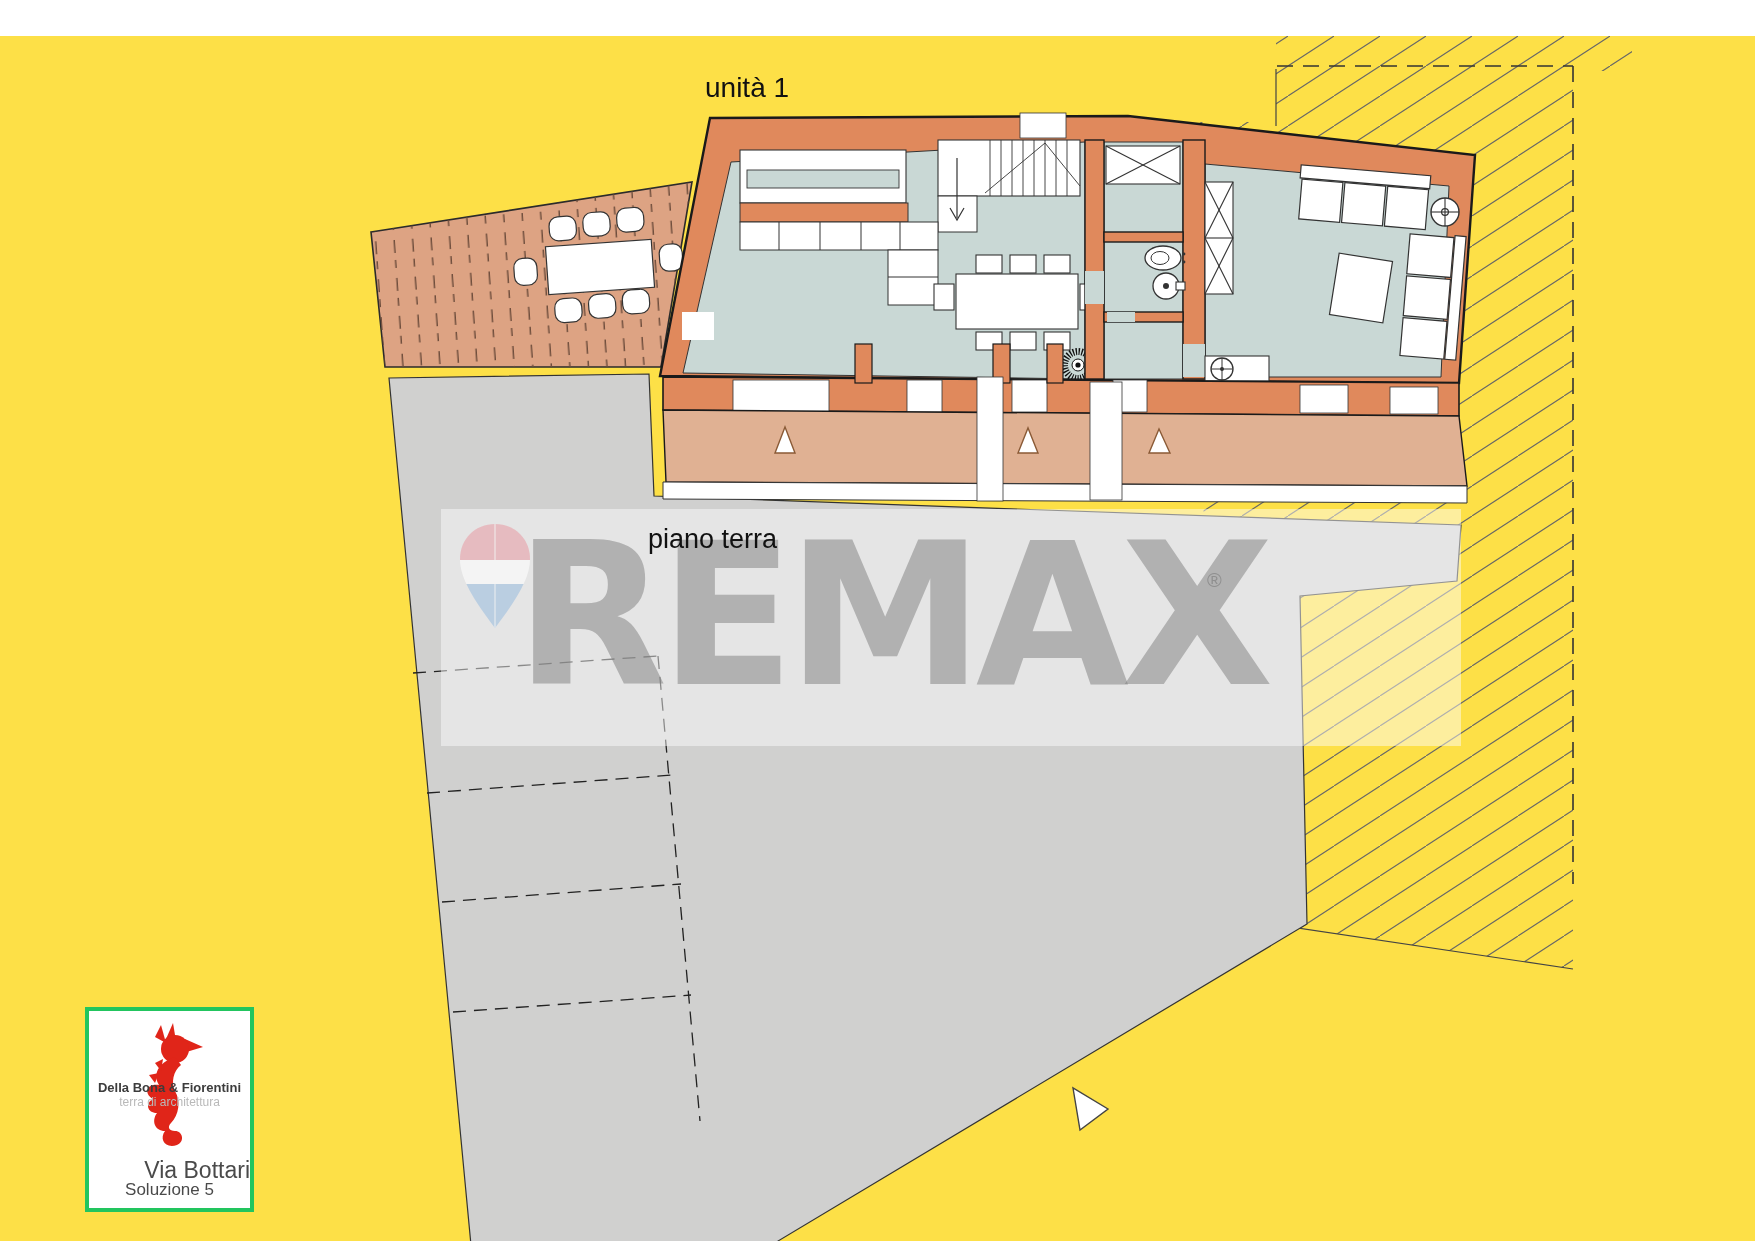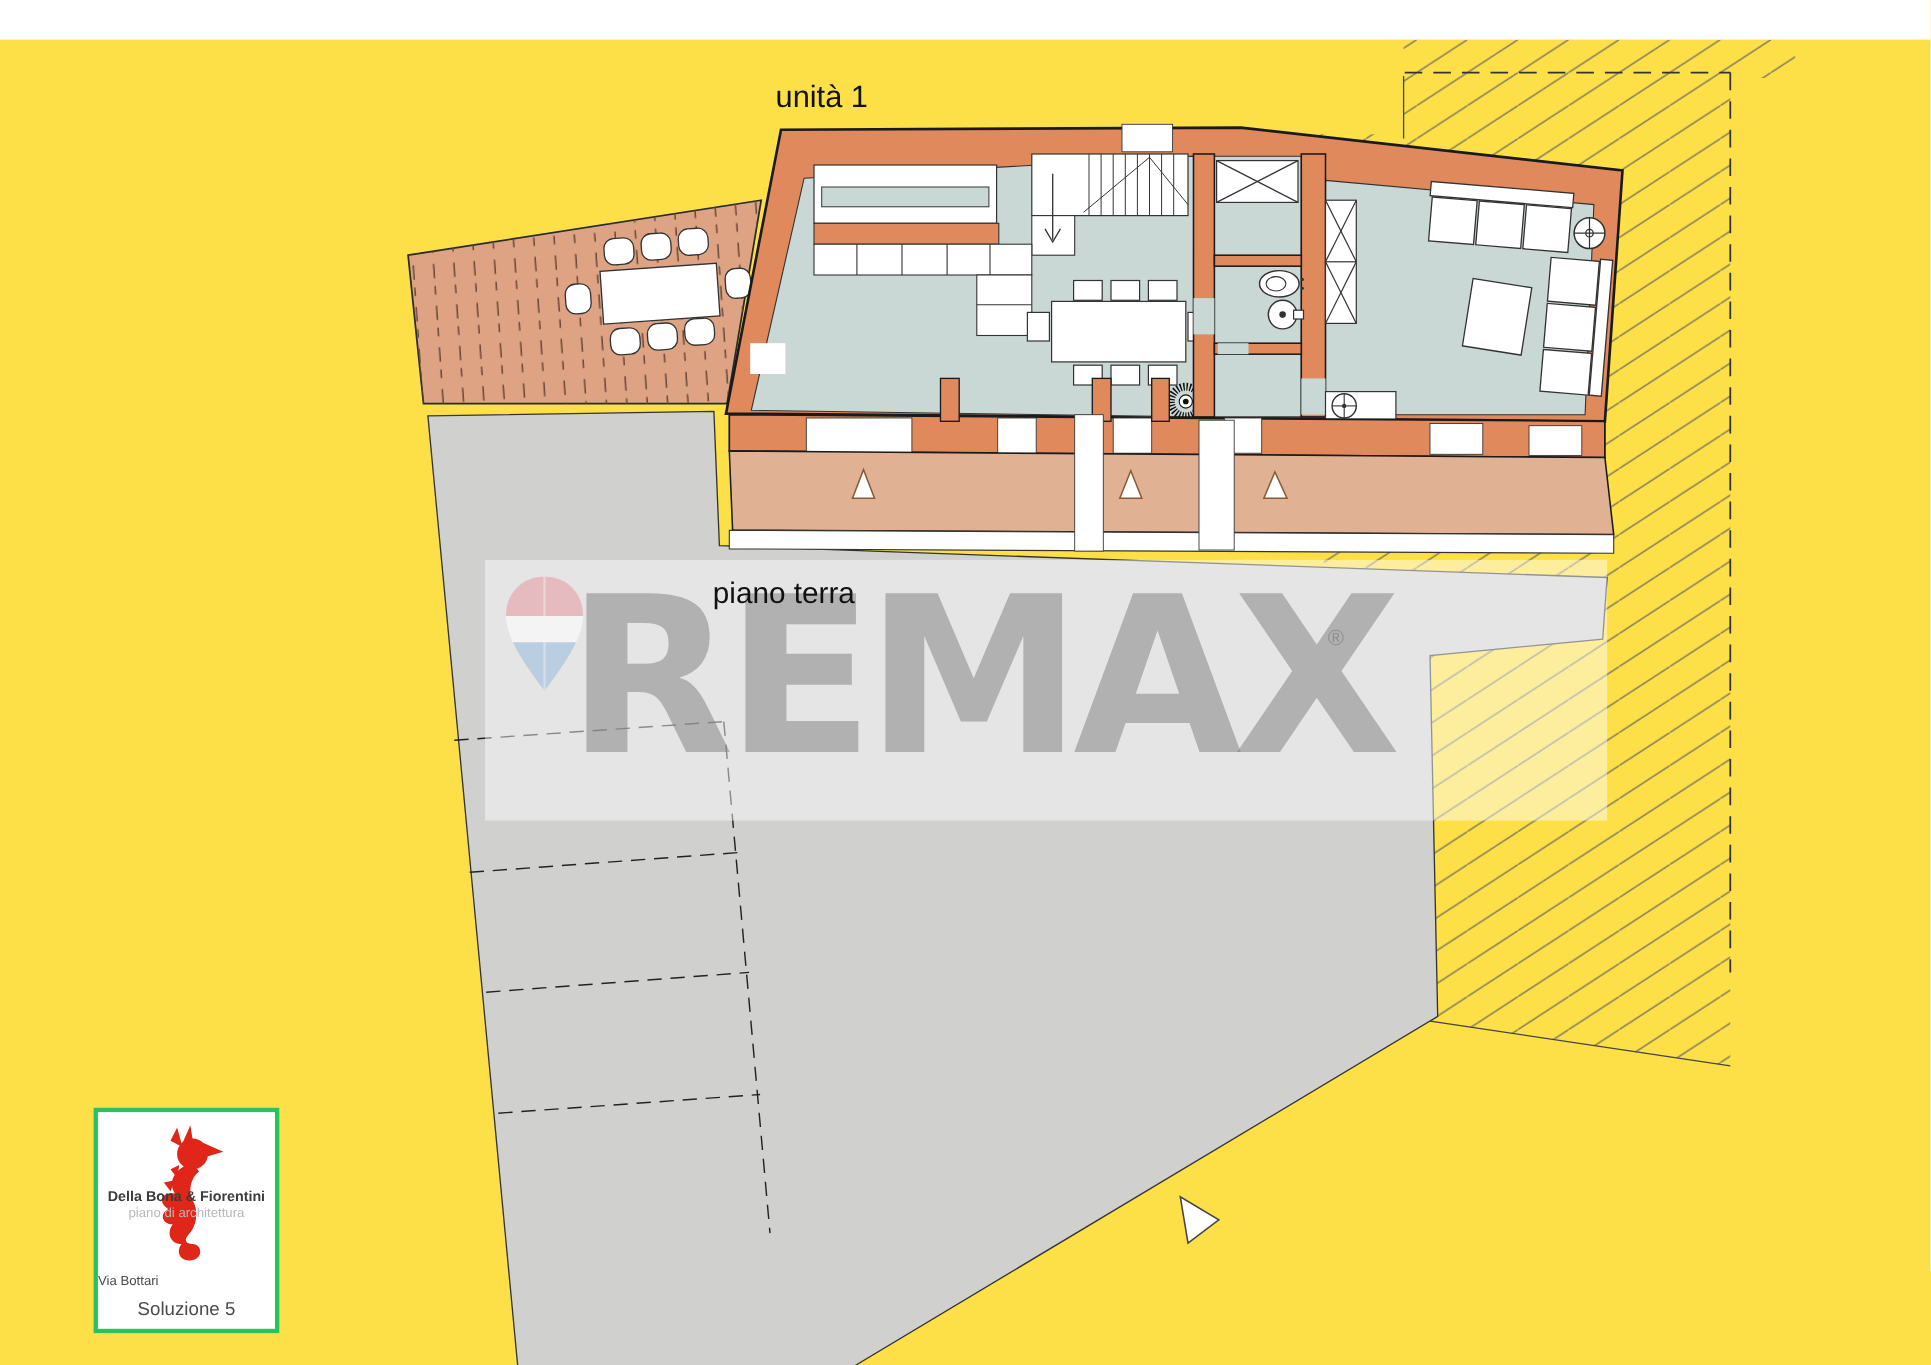--- a/index.html
+++ b/index.html
@@ -11,21 +11,21 @@
   .label-floor{left:648px;top:488px;font-size:27px;color:#111;z-index:6;}
   .wm-band{left:441px;top:473px;width:1020px;height:237px;background:rgba(252,252,252,0.48);z-index:4;}
   .wm-text{left:74px;top:8px;font-size:198px;font-weight:800;letter-spacing:-8px;
            color:rgba(125,125,125,0.50);font-family:"DejaVu Sans","Liberation Sans",sans-serif;line-height:1;}
   .wm-reg{left:766px;top:60px;font-size:20px;color:rgba(120,120,120,0.6);}
   .wm-balloon{left:17px;top:14px;}
   .logo-box{left:85px;top:971px;width:161px;height:197px;background:#fff;border:4px solid #22c55e;z-index:8;}
   .logo-seahorse{left:44px;top:12px;}
   .logo-l1{left:0;top:69px;width:100%;text-align:center;font-size:13px;font-weight:bold;color:#3c3c3c;z-index:2;}
   .logo-l2{left:0;top:84px;width:100%;text-align:center;font-size:12px;color:#b9b9b9;z-index:2;}
-  .logo-l3{left:0;top:146px;width:100%;text-align:left;font-size:12px;color:#4a4a4a;z-index:2;}
+  .logo-l3{left:0;top:146px;width:100%;text-align:right;font-size:23px;color:#4a4a4a;z-index:2;}
   .logo-l4{left:0;top:169px;width:100%;text-align:center;font-size:17px;color:#4a4a4a;z-index:2;}
 </style>
 </head>
 <body>
 
 <div id="stage">
 
 <svg id="plan-svg" width="1755" height="1241" viewBox="0 0 1755 1241">
   <defs>
     <pattern id="hatch" width="46" height="30" patternUnits="userSpaceOnUse">
@@ -263,18 +263,18 @@
       <polygon points="28,2 33,20 22,14"></polygon>
       <polygon points="40,0 43,18 33,16"></polygon>
       <polygon points="52,16 70,24 50,30"></polygon>
       <circle cx="42" cy="26" r="14"></circle>
       <path d="M42,34 C24,40 20,52 26,62 C14,60 10,70 20,76 C12,80 14,90 24,90 C18,98 22,108 32,108 C26,116 32,126 44,122 C52,119 50,108 42,108 C36,108 34,104 38,100 C46,92 48,78 42,68 C38,60 40,48 48,42 Z"></path>
       <polygon points="22,40 30,36 28,48"></polygon>
       <polygon points="16,52 26,50 22,60"></polygon>
     </g>
   </svg>
   <div class="abs logo-l1">Della Bona &amp; Fiorentini</div>
-  <div class="abs logo-l2">piano di architettura</div>
+  <div class="abs logo-l2">terra di architettura</div>
   <div class="abs logo-l3">Via Bottari</div>
   <div class="abs logo-l4">Soluzione 5</div>
 </div>
 
 </div>
 
 </body></html>

